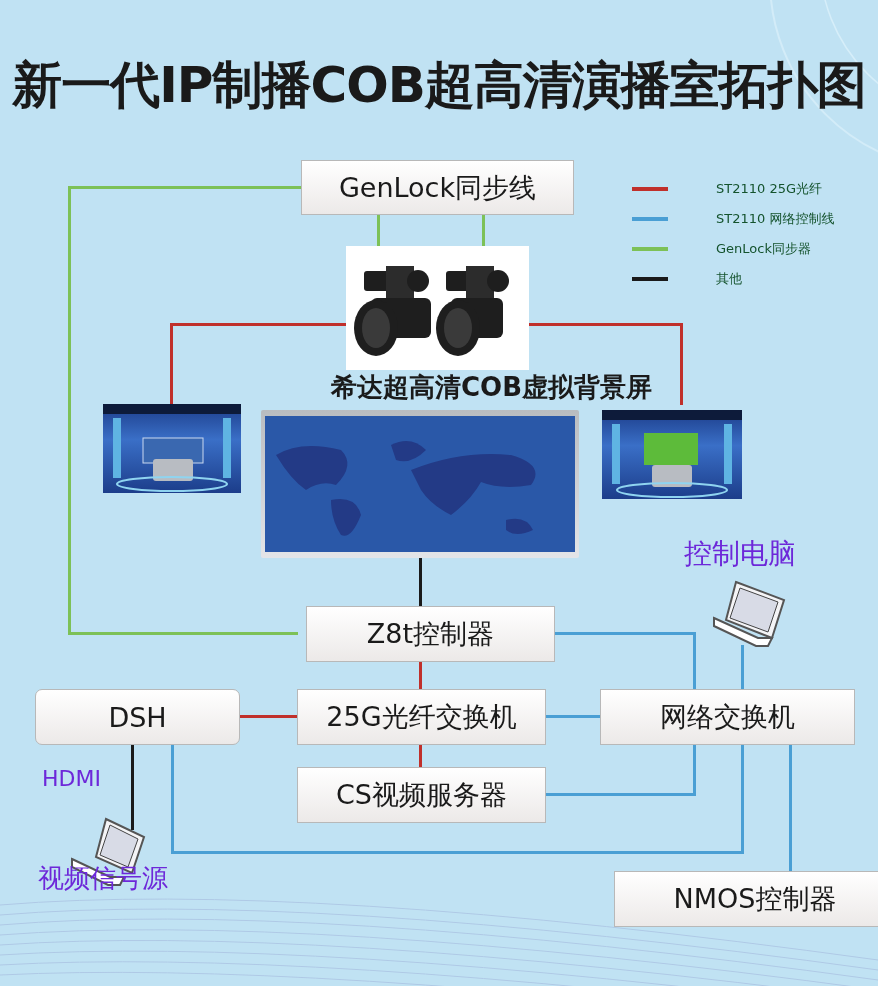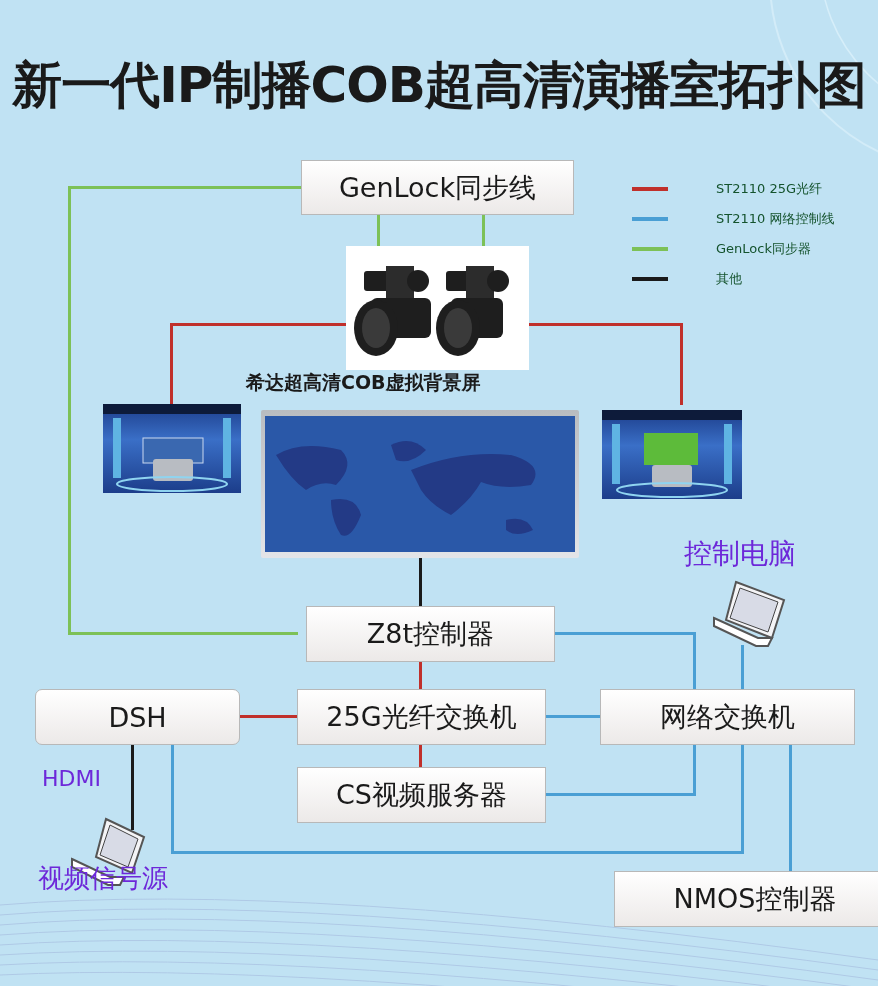--- a/index.html
+++ b/index.html
@@ -23,22 +23,22 @@
   .red { background:#c0302b; }
   .blue { background:#4a9fd4; }
   .green { background:#7dc157; }
   .black { background:#1a1a1a; }
   .legend { position:absolute; left:632px; top:174px; }
   .legend-row { display:flex; align-items:center; height:30px; }
   .legend-swatch { width:36px; height:4px; margin-right:12px; }
   .legend-label { font-size:13px; color:#14532d;margin-left:36px; }
   .label { position:absolute; color:#6d28d9; white-space:nowrap; }
   .screen-label {
-    position:absolute; left:246px; top:370px; width:400px; text-align:left;
-    font-size:19px; font-weight:bold; color:#1a1a1a;
+    position:absolute; left:252px; top:370px; width:400px; text-align:right;
+    font-size:26px; font-weight:bold; color:#1a1a1a;
   }
   .img { position:absolute; overflow:hidden; }
 </style>
 </head>
 <body>
 
 <svg class="bg-swirl" width="878" height="986">
   <circle cx="960" cy="-20" r="190" fill="none" stroke="#d3ecf8" stroke-width="2"></circle>
   <circle cx="980" cy="-40" r="160" fill="none" stroke="#d6eef9" stroke-width="1.5"></circle>
   <g stroke="#a8bfe0" stroke-width="1" fill="none" opacity="0.7">

